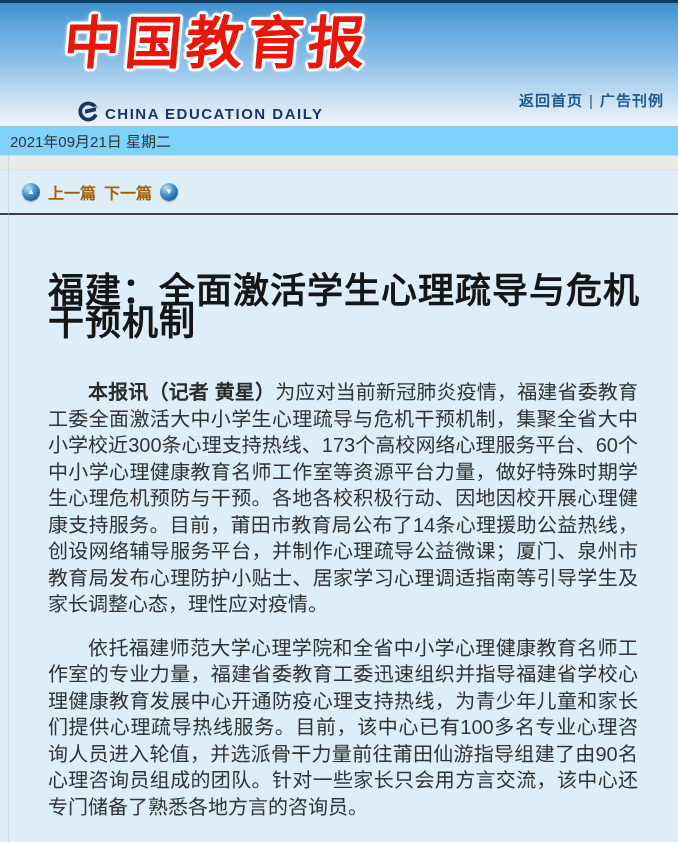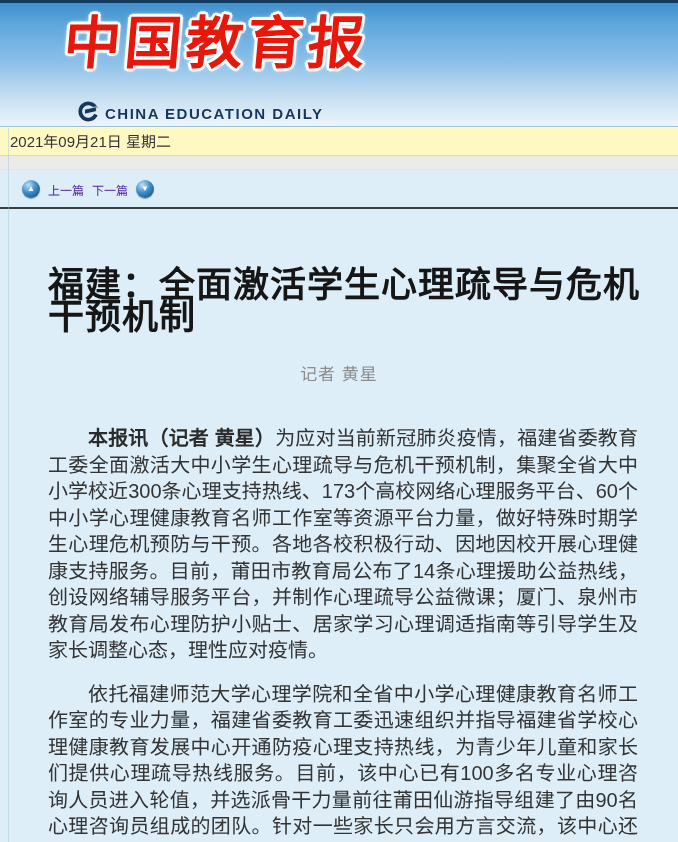--- a/index.html
+++ b/index.html
@@ -37,35 +37,35 @@
   }
   .header-links{
     position:absolute;right:14px;bottom:16px;
     font-size:15px;font-weight:bold;color:#1e5a8d;letter-spacing:1px;
   }
   .header-links a{color:#1e5a8d;text-decoration:none;cursor:pointer;}
   .header-links .sep{margin:0 6px;font-weight:normal;}
 
   
   .date-bar{
-    height:30px;line-height:30px;background:#fef9c3;
+    height:30px;line-height:30px;background:#7dd3fc;
     border-top:1px solid #9fc2d6;border-bottom:1px solid #c2dcea;
     padding-left:10px;font-size:15px;color:#333;box-sizing:border-box;
   }
 
   
   .strip{height:13px;background:#ebebe8;border-bottom:1px solid #dfe3e2;}
 
   
   .article-nav{
     padding:10px 0 9px 22px;background:#ddeef8;
     display:flex;align-items:center;gap:8px;
   }
   .nav-link{
-    font-size:12px;font-weight:400;color:#4c1d95;text-decoration:none;cursor:pointer;
+    font-size:16px;font-weight:700;color:#a16207;text-decoration:none;cursor:pointer;
   }
   .globe{
     width:18px;height:18px;border-radius:50%;
     background:radial-gradient(circle at 35% 28%,#bfe0f6 0%,#3d8cc8 45%,#0c3f72 100%);
     color:#fff;font-size:8px;line-height:18px;text-align:center;
     display:inline-block;cursor:pointer;
     box-shadow:0 1px 1px rgba(0,40,80,.4);
     user-select:none;
   }
   .nav-divider{height:2px;background:#3d3d3d;}
@@ -98,38 +98,40 @@
       <div class="logo-en-row">
         <span>
           <svg width="21" height="21" viewBox="0 0 24 24" aria-hidden="true">
             <path d="M20.5 15.5 A9.3 9.3 0 1 1 20.5 8.5" fill="none" stroke="#16365c" stroke-width="4.2"></path>
             <path d="M7.5 9.5 L21 6.5 L21 12 L7.5 15 Z" fill="#16365c" stroke="#ffffff" stroke-width="0.8"></path>
           </svg>
         </span>
         <span class="logo-en">CHINA EDUCATION DAILY</span>
       </div>
     </div>
+    <div class="header-links">
+      <a>返回首页</a><span class="sep">|</span><a>广告刊例</a>
+    </div>
   </header>
 
   <div class="date-bar">
     <span>2021年09月21日 星期二</span>
   </div>
 
   <div class="strip"></div>
 
   <nav class="article-nav">
     <span class="globe">▲</span>
     <a class="nav-link">上一篇</a>
     <a class="nav-link">下一篇</a>
     <span class="globe">▼</span>
   </nav>
   <div class="nav-divider"></div>
 
   <main class="article">
     <h1 class="title">福建：全面激活学生心理疏导与危机干预机制</h1>
-    <div class="byline">记者 黄星</div>
 
     <p class="para"><strong class="lead">本报讯（记者 黄星）</strong><span>为应对当前新冠肺炎疫情，福建省委教育工委全面激活大中小学生心理疏导与危机干预机制，集聚全省大中小学校近300条心理支持热线、173个高校网络心理服务平台、60个中小学心理健康教育名师工作室等资源平台力量，做好特殊时期学生心理危机预防与干预。各地各校积极行动、因地因校开展心理健康支持服务。目前，莆田市教育局公布了14条心理援助公益热线，创设网络辅导服务平台，并制作心理疏导公益微课；厦门、泉州市教育局发布心理防护小贴士、居家学习心理调适指南等引导学生及家长调整心态，理性应对疫情。</span></p>
 
     <p class="para"><strong class="lead"></strong><span>依托福建师范大学心理学院和全省中小学心理健康教育名师工作室的专业力量，福建省委教育工委迅速组织并指导福建省学校心理健康教育发展中心开通防疫心理支持热线，为青少年儿童和家长们提供心理疏导热线服务。目前，该中心已有100多名专业心理咨询人员进入轮值，并选派骨干力量前往莆田仙游指导组建了由90名心理咨询员组成的团队。针对一些家长只会用方言交流，该中心还专门储备了熟悉各地方言的咨询员。</span></p>
   </main>
 
 </div>
 
 </body></html>

